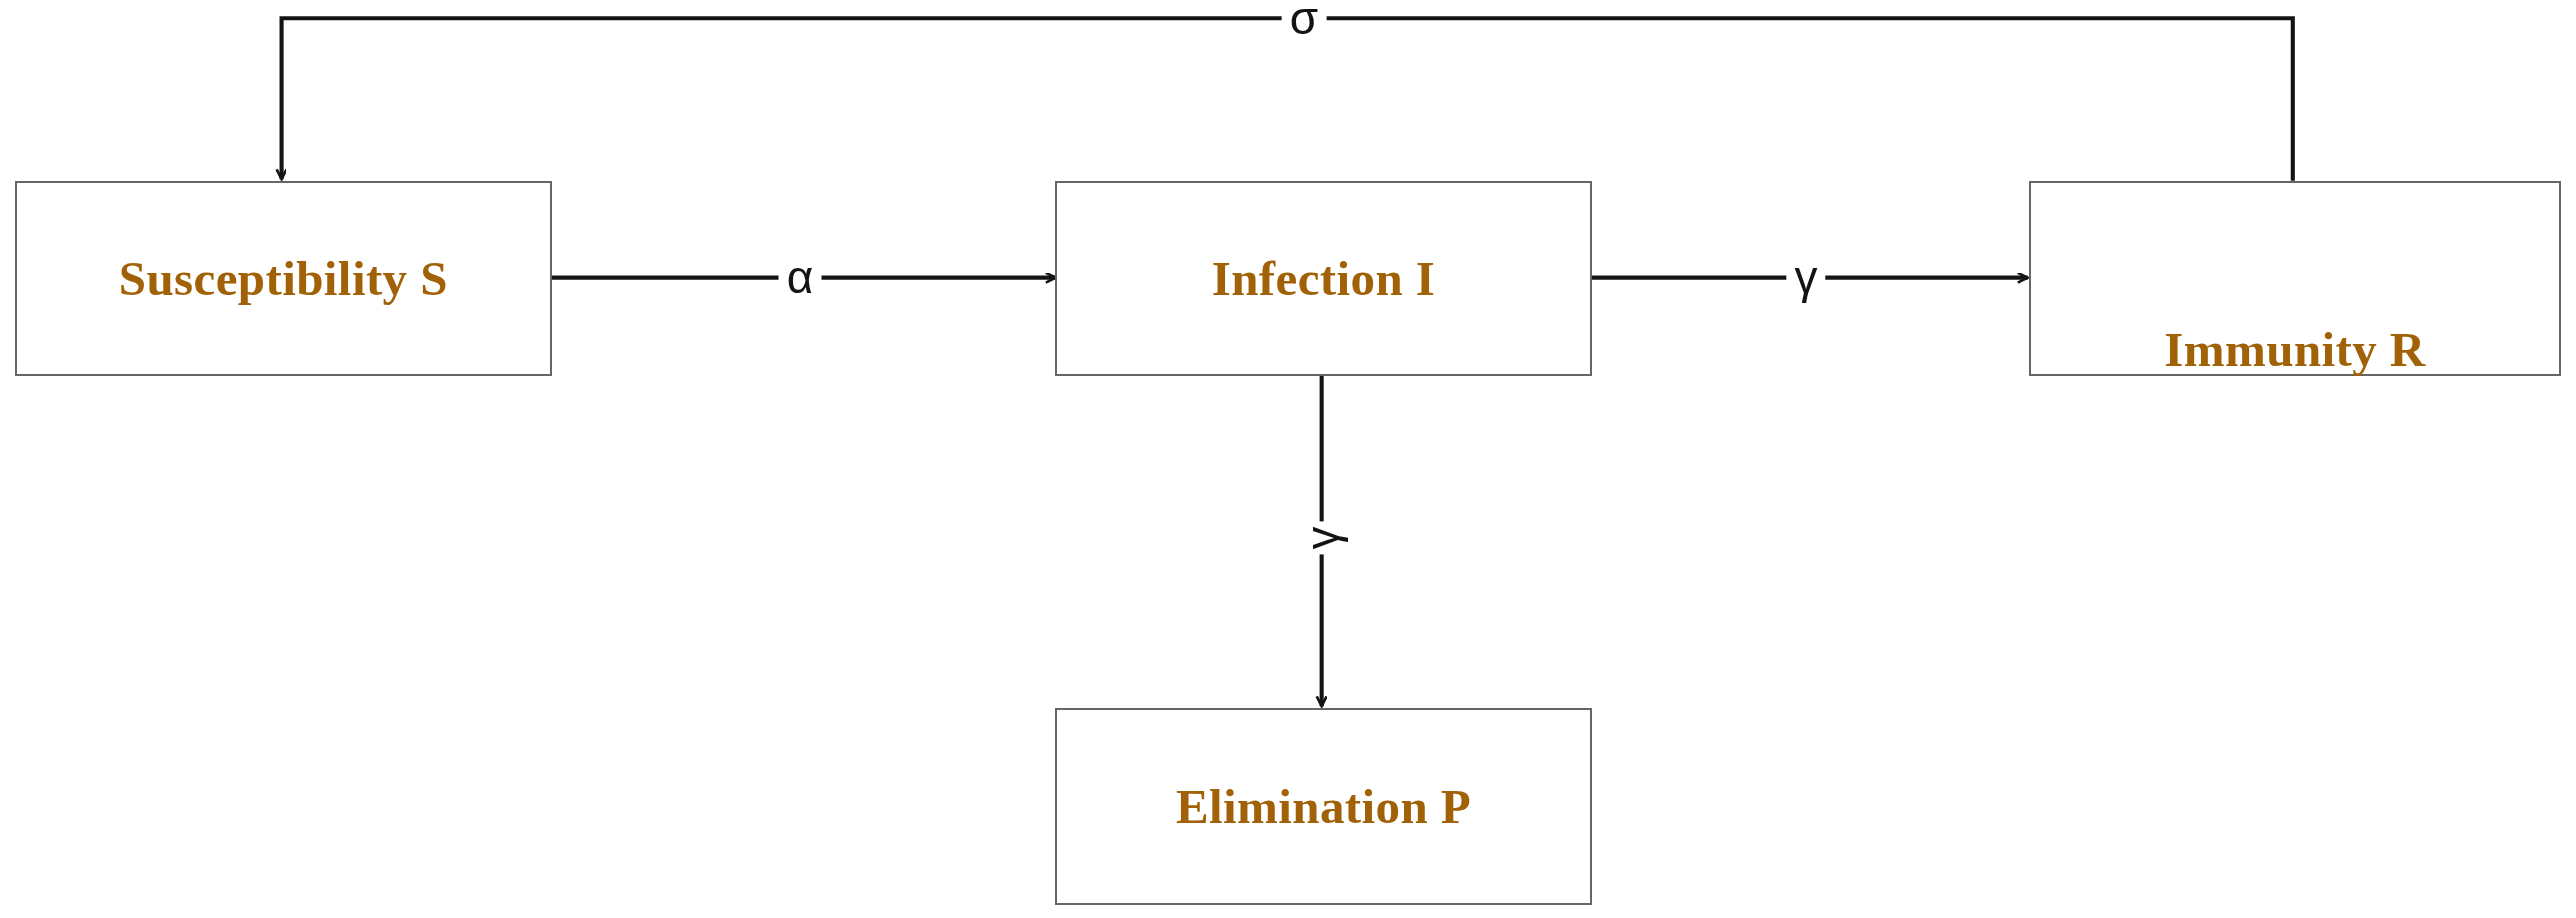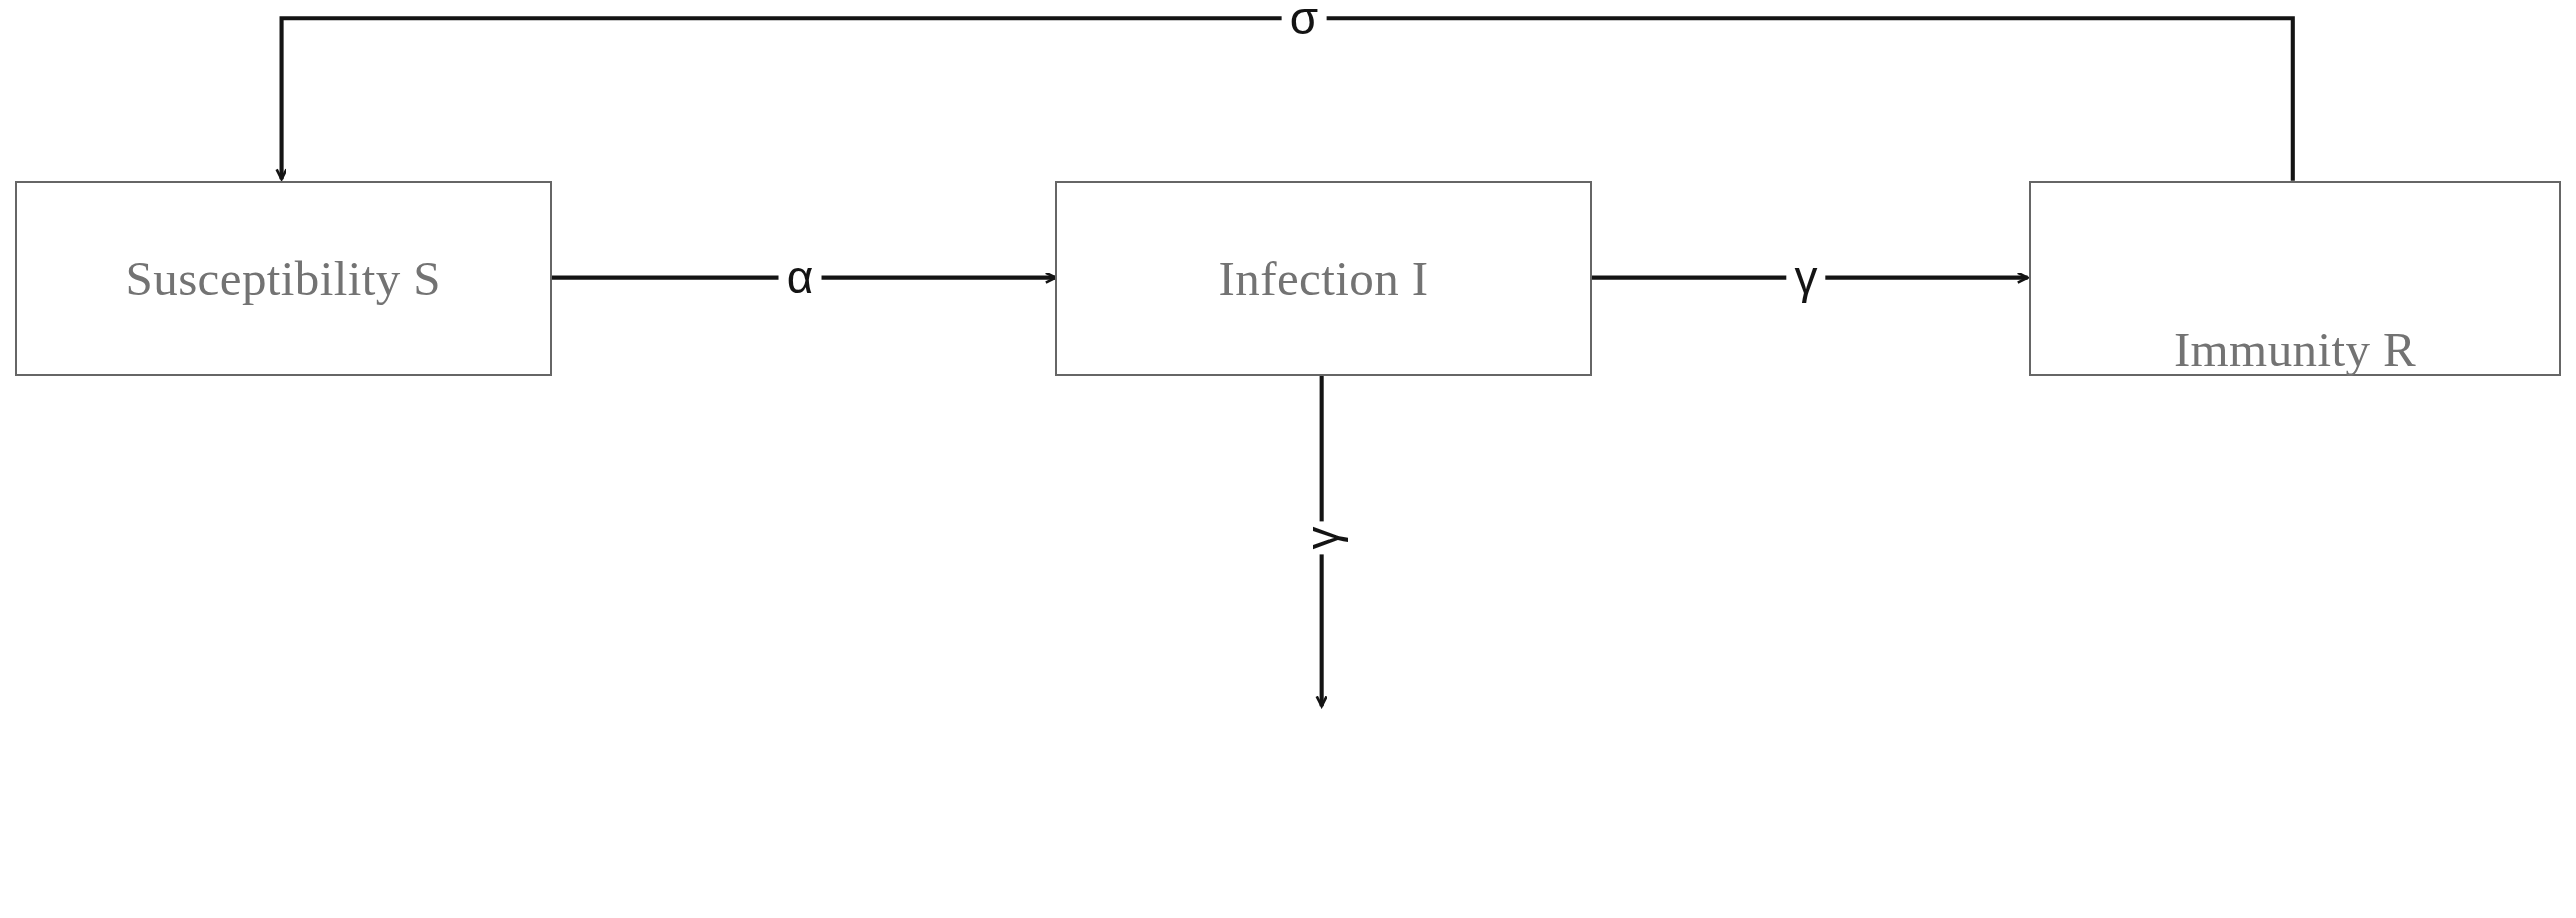--- a/index.html
+++ b/index.html
@@ -30,22 +30,22 @@
     box-sizing: border-box;
     background: #ffffff;
     border: 2.5px solid #666666;
     display: flex;
     align-items: center;
     justify-content: center;
   }
   .node-label {
     font-family: "Liberation Serif", "DejaVu Serif", serif;
     font-size: 49px;
-    font-weight: 400;
-    color: #737373;
+    font-weight: 700;
+    color: #a16207;
     letter-spacing: 0.4px;
     white-space: nowrap;
     line-height: 1;
   }
   .edge-label {
     position: absolute;
     font-family: "Liberation Sans", "DejaVu Sans", sans-serif;
     font-size: 46px;
     font-weight: 400;
     color: #141414;
@@ -86,20 +86,23 @@
   </div>
 
   <div class="node-box" style="left:1055px; top:181px; width:537px; height:195px;">
     <span class="node-label">Infection I</span>
   </div>
 
   <div class="node-box" style="left:2029px; top:181px; width:532px; height:195px;align-items:flex-end;">
     <span class="node-label">Immunity R</span>
   </div>
 
+  <div class="node-box" style="left:1055px; top:708px; width:537px; height:197px;">
+    <span class="node-label">Elimination P</span>
+  </div>
 
   <span class="edge-label" style="left:800px; top:277px;">α</span>
 
   <span class="edge-label" style="left:1806px; top:277px;">γ</span>
 
   <span class="edge-label rotated" style="left:1322px; top:538px;">γ</span>
 
   <span class="edge-label" style="left:1304px; top:18px;">σ</span>
 
 </div>

